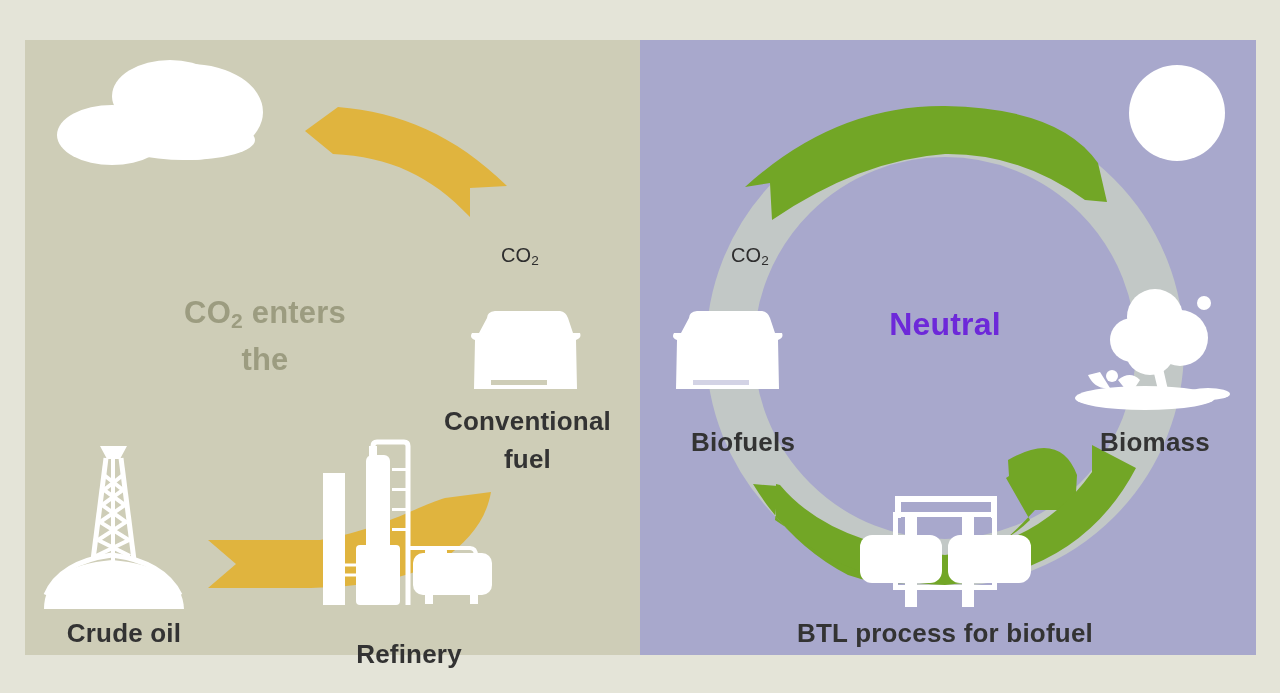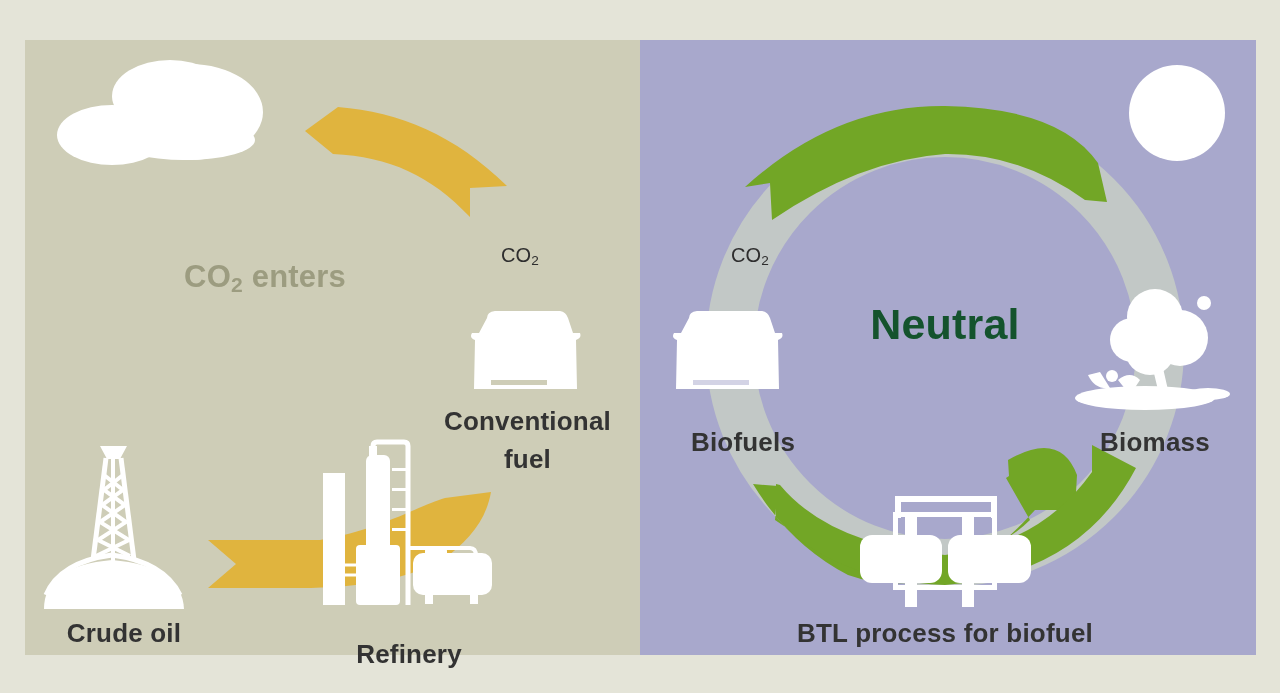--- a/index.html
+++ b/index.html
@@ -4,22 +4,22 @@
 <style>
   html, body { margin:0; padding:0; }
   body { width:1280px; height:693px; background:#e4e4d8; position:relative; overflow:hidden; font-family:"Liberation Sans", "DejaVu Sans", sans-serif; }
   .panel { position:absolute; top:40px; height:615px; }
   #left-panel { left:25px; width:615px; background:#cecdb7; }
   #right-panel { left:640px; width:616px; background:#a8a8cc; }
   svg.art { position:absolute; left:0; top:0; width:1280px; height:693px; }
   .lbl { position:absolute; color:#333333; font-size:26px; font-weight:bold; text-align:center; line-height:38px; letter-spacing:0.2px; }
   .lbl sub { font-size:0.68em; vertical-align:-0.25em; line-height:0; }
   .co2 { font-size:20px; font-weight:normal; color:#2e2e2e; }
-  .faded { color:#9c9c80; font-size:31px; line-height:47px; }
-  .neutral { color:#14532d; font-size:43px; line-height:38px; }
+  .faded { color:#9c9c80; font-size:31px; line-height:47px;margin-top:36px; }
+  .neutral { color:#6d28d9; font-size:32px; line-height:38px; }
 </style>
 </head>
 <body>
 
 <div class="panel" id="left-panel"></div>
 <div class="panel" id="right-panel"></div>
 
 <svg class="art" viewBox="0 0 1280 693">
 
   <g fill="#ffffff">
@@ -111,20 +111,21 @@
     <rect x="948" y="535" width="83" height="48" rx="12"></rect>
   </g>
 </svg>
 
 <div class="lbl co2" style="left:480px; top:236px; width:80px;">
   <span>CO</span><sub>2</sub>
 </div>
 
 <div class="lbl faded" style="left:150px; top:253px; width:230px;">
   <div><span>CO</span><sub>2</sub><span> enters</span></div>
+  <div>the</div>
 </div>
 
 <div class="lbl" style="left:430px; top:402px; width:195px;">
   <div>Conventional</div>
   <div>fuel</div>
 </div>
 
 <div class="lbl" style="left:44px; top:614px; width:160px;">Crude oil</div>
 <div class="lbl" style="left:329px; top:614px; width:160px;margin-top:21px;">Refinery</div>
 

